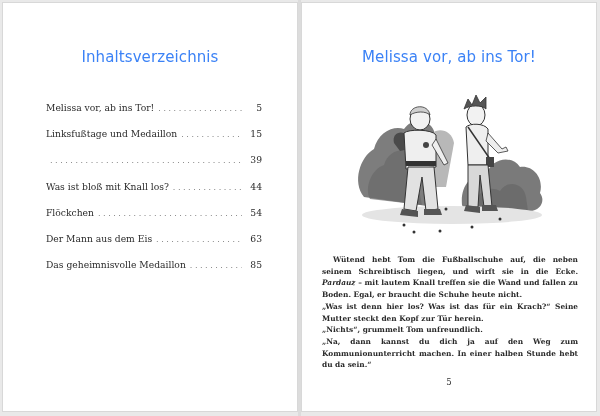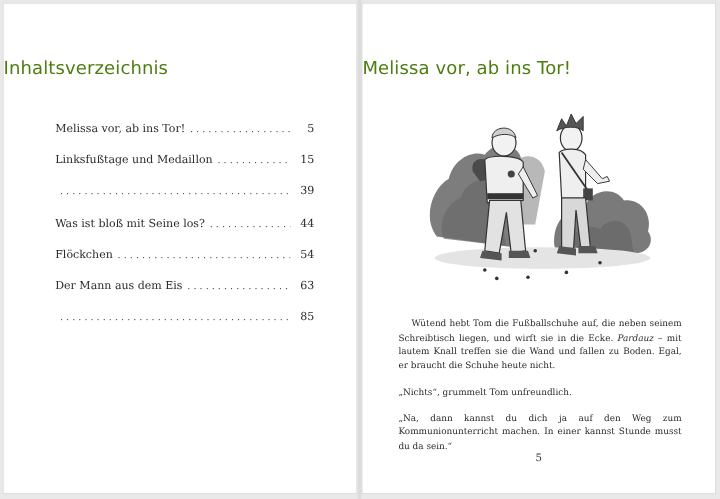--- a/index.html
+++ b/index.html
@@ -18,24 +18,24 @@
     box-sizing: border-box;
   }
   .page-left { left: 2px; width: 296px; }
   .page-right { left: 301px; width: 296px; }
   .gutter {
     position: absolute; left: 298px; top: 0; width: 3px; height: 416px;
     background: #dcdcdc;
   }
   .title {
     position: absolute; left: 0; width: 100%; top: 45px;
-    text-align: left;
+    text-align: center;
     font-family: "DejaVu Sans", sans-serif;
     font-size: 15px;
-    color: #4d7c0f;
+    color: #3b82f6;
     letter-spacing: 0.1px;
   }
   .toc {
     position: absolute; left: 43px; width: 216px; top: 99px;
     margin: 0; padding: 0; list-style: none;
   }
   .toc li {
     display: flex; align-items: baseline;
     height: 26.2px;
     font-size: 9.2px;
@@ -57,21 +57,21 @@
 
   .illustration {
     position: absolute; left: 40px; top: 84px; width: 220px; height: 152px;
   }
   .body-text {
     position: absolute; left: 20px; width: 256px; top: 251px;
     font-size: 7.4px; line-height: 11.7px;
     color: #2a2a2a;
     text-align: justify;
   }
-  .body-text p { margin: 10px; text-indent: 0; }
+  .body-text p { margin: 0; text-indent: 0; font-weight: bold; }
   .body-text p.indent { text-indent: 11px; }
   .body-text em { font-style: italic; }
   .page-number {
     position: absolute; left: 0; width: 100%; top: 374px;
     text-align: center; font-size: 8.5px; color: #333;
   }
 </style>
 </head>
 <body>
 
@@ -89,35 +89,36 @@
       <li>
           <span class="entry-title">Linksfußtage und Medaillon</span>
           <span class="leader"></span>
           <span class="page-num">15</span>
         </li>
       <li>
           <span class="leader"></span>
           <span class="page-num">39</span>
         </li>
       <li>
-          <span class="entry-title">Was ist bloß mit Seine los?</span>
+          <span class="entry-title">Was ist bloß mit Knall los?</span>
           <span class="leader"></span>
           <span class="page-num">44</span>
         </li>
       <li>
           <span class="entry-title">Flöckchen</span>
           <span class="leader"></span>
           <span class="page-num">54</span>
         </li>
       <li>
           <span class="entry-title">Der Mann aus dem Eis</span>
           <span class="leader"></span>
           <span class="page-num">63</span>
         </li>
       <li>
+          <span class="entry-title">Das geheimnisvolle Medaillon</span>
           <span class="leader"></span>
           <span class="page-num">85</span>
         </li>
     </ul>
   </div>
 
   <div class="page page-right">
     <div class="title">Melissa vor, ab ins Tor!</div>
 
     <svg class="illustration" viewBox="0 0 220 152" xmlns="http://www.w3.org/2000/svg">
@@ -153,19 +154,20 @@
       <path d="M126 40 L148 72" stroke="#333" stroke-width="1.5"></path>
       <rect x="144" y="70" width="8" height="10" fill="#444"></rect>
       <path d="M146 46 L160 62 L164 60 L166 64 L156 66 L144 54 Z" fill="#eee" stroke="#333" stroke-width="0.8"></path>
       <path d="M126 78 L126 120 L136 120 L138 88 L142 120 L150 120 L146 78 Z" fill="#d8d8d8" stroke="#333" stroke-width="1"></path>
       <path d="M124 118 L138 120 L138 126 L122 124 Z" fill="#555"></path>
       <path d="M140 118 L154 118 L156 124 L140 124 Z" fill="#555"></path>
     </svg>
 
     <div class="body-text">
       <p class="indent"><span>Wütend hebt Tom die Fußballschuhe auf, die neben seinem Schreibtisch liegen, und wirft sie in die Ecke. </span><em>Pardauz</em><span> – mit lautem Knall treffen sie die Wand und fallen zu Boden. Egal, er braucht die Schuhe heute nicht.</span></p>
+      <p>„Was ist denn hier los? Was ist das für ein Krach?“ Seine Mutter steckt den Kopf zur Tür herein.</p>
       <p>„Nichts“, grummelt Tom unfreundlich.</p>
-      <p>„Na, dann kannst du dich ja auf den Weg zum Kommunionunterricht machen. In einer kannst Stunde musst du da sein.“</p>
+      <p>„Na, dann kannst du dich ja auf den Weg zum Kommunionunterricht machen. In einer halben Stunde hebt du da sein.“</p>
     </div>
 
     <div class="page-number">5</div>
   </div>
 </div>
 
 </body></html>

